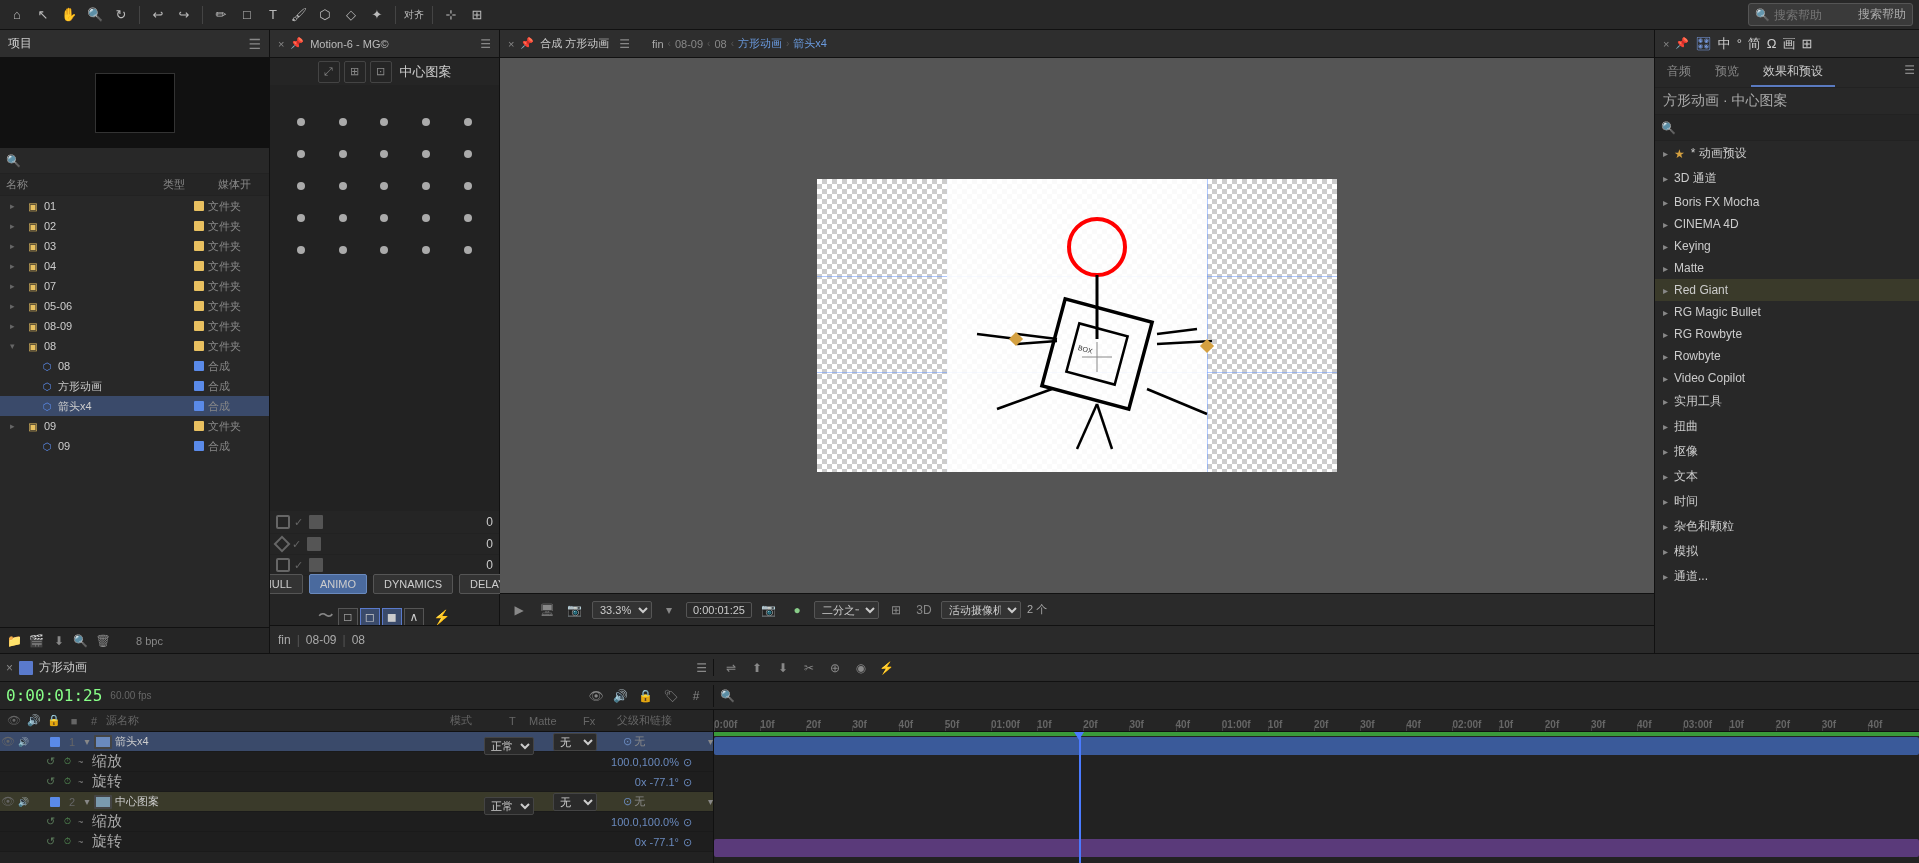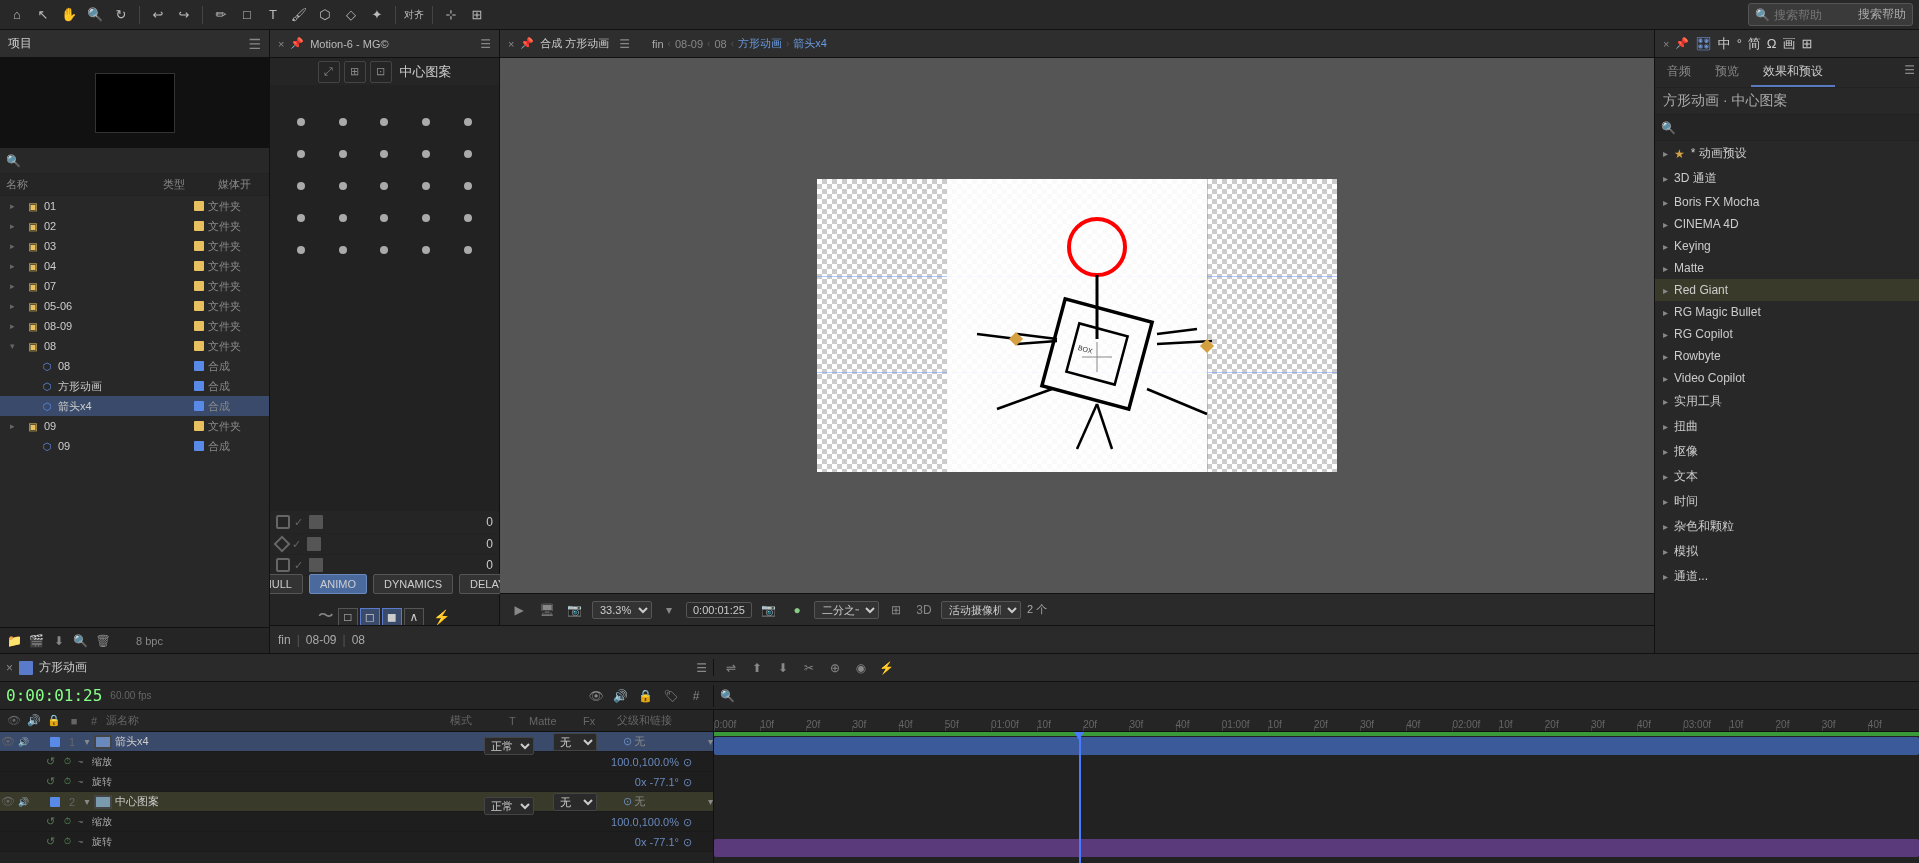--- a/index.html
+++ b/index.html
@@ -600,20 +600,21 @@
     .tl-col-label { width: 16px; text-align: center; }
     .tl-col-num { width: 16px; text-align: center; }
     .tl-col-name { flex: 1; }
     .tl-col-mode { width: 55px; }
     .tl-col-t { width: 16px; }
     .tl-col-trk { width: 50px; }
     .tl-col-parent { width: 90px; }
     .tl-cols-right {
       flex: 1;
       overflow: hidden;
+      font-weight: bold;
     }
     .tl-ruler {
       height: 22px;
       background: #252525;
       position: relative;
       overflow: hidden;
     }
 
     .timeline-body {
       flex: 1;
@@ -659,21 +660,21 @@
     .tl-layer-parent { width: 90px; font-size: 11px; color: #888; display: flex; align-items: center; gap: 2px; }
     .tl-sub-row {
       height: 20px;
       display: flex;
       align-items: center;
       border-bottom: 1px solid #1a1a1a;
       background: #1e1e1e;
     }
     .tl-sub-indent { width: 46px; flex-shrink: 0; }
     .tl-sub-icon { width: 18px; color: #5a7a5a; font-size: 11px; }
-    .tl-sub-name { font-size: 10px; color: #aaa; }
+    .tl-sub-name { font-size: 15px; color: #aaa; }
     .tl-sub-right { margin-left: auto; padding-right: 4px; font-size: 11px; color: #888; }
     .tl-sub-value { font-size: 11px; color: #6a8abe; }
 
     .tl-tracks-panel {
       flex: 1;
       overflow-x: auto;
       overflow-y: auto;
       position: relative;
     }
 
@@ -1177,21 +1178,21 @@
     <span>Red Giant</span>
   </div>
         <div class="effect-category">
     <span class="cat-arrow">▸</span>
 
     <span>RG Magic Bullet</span>
   </div>
         <div class="effect-category">
     <span class="cat-arrow">▸</span>
 
-    <span>RG Copilot</span>
+    <span>RG Rowbyte</span>
   </div>
         <div class="effect-category">
     <span class="cat-arrow">▸</span>
 
     <span>Rowbyte</span>
   </div>
         <div class="effect-category">
     <span class="cat-arrow">▸</span>
 
     <span>Video Copilot</span>

